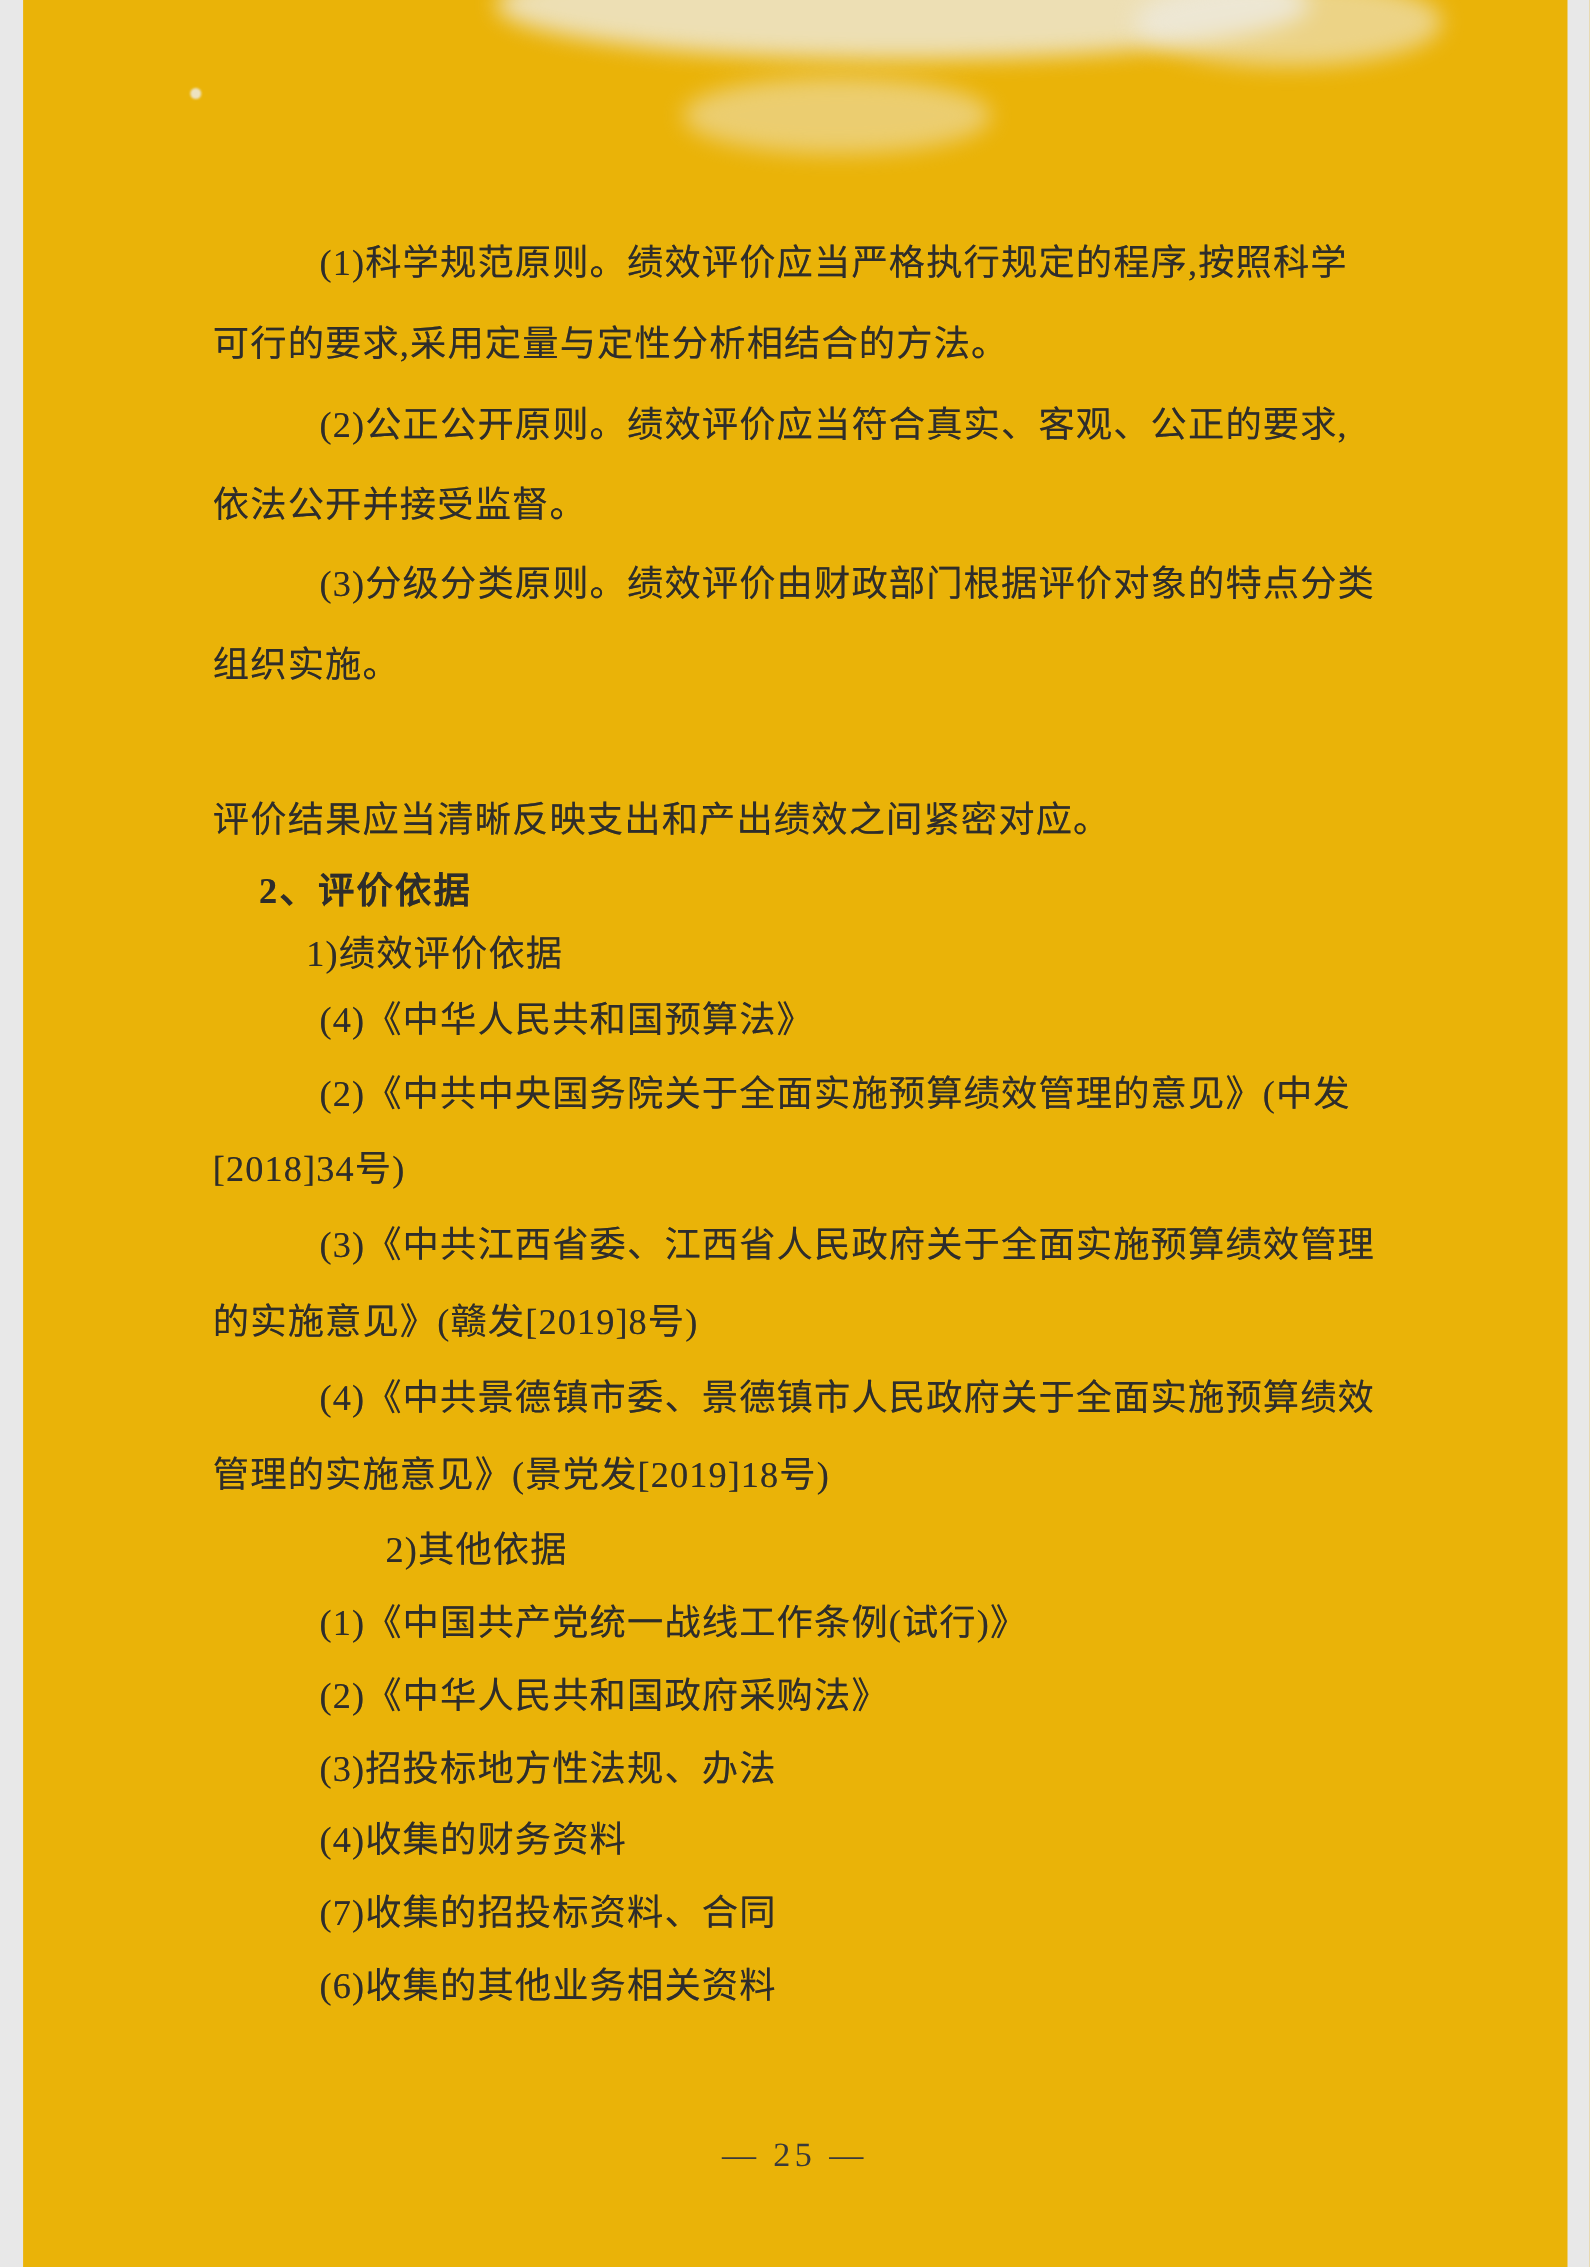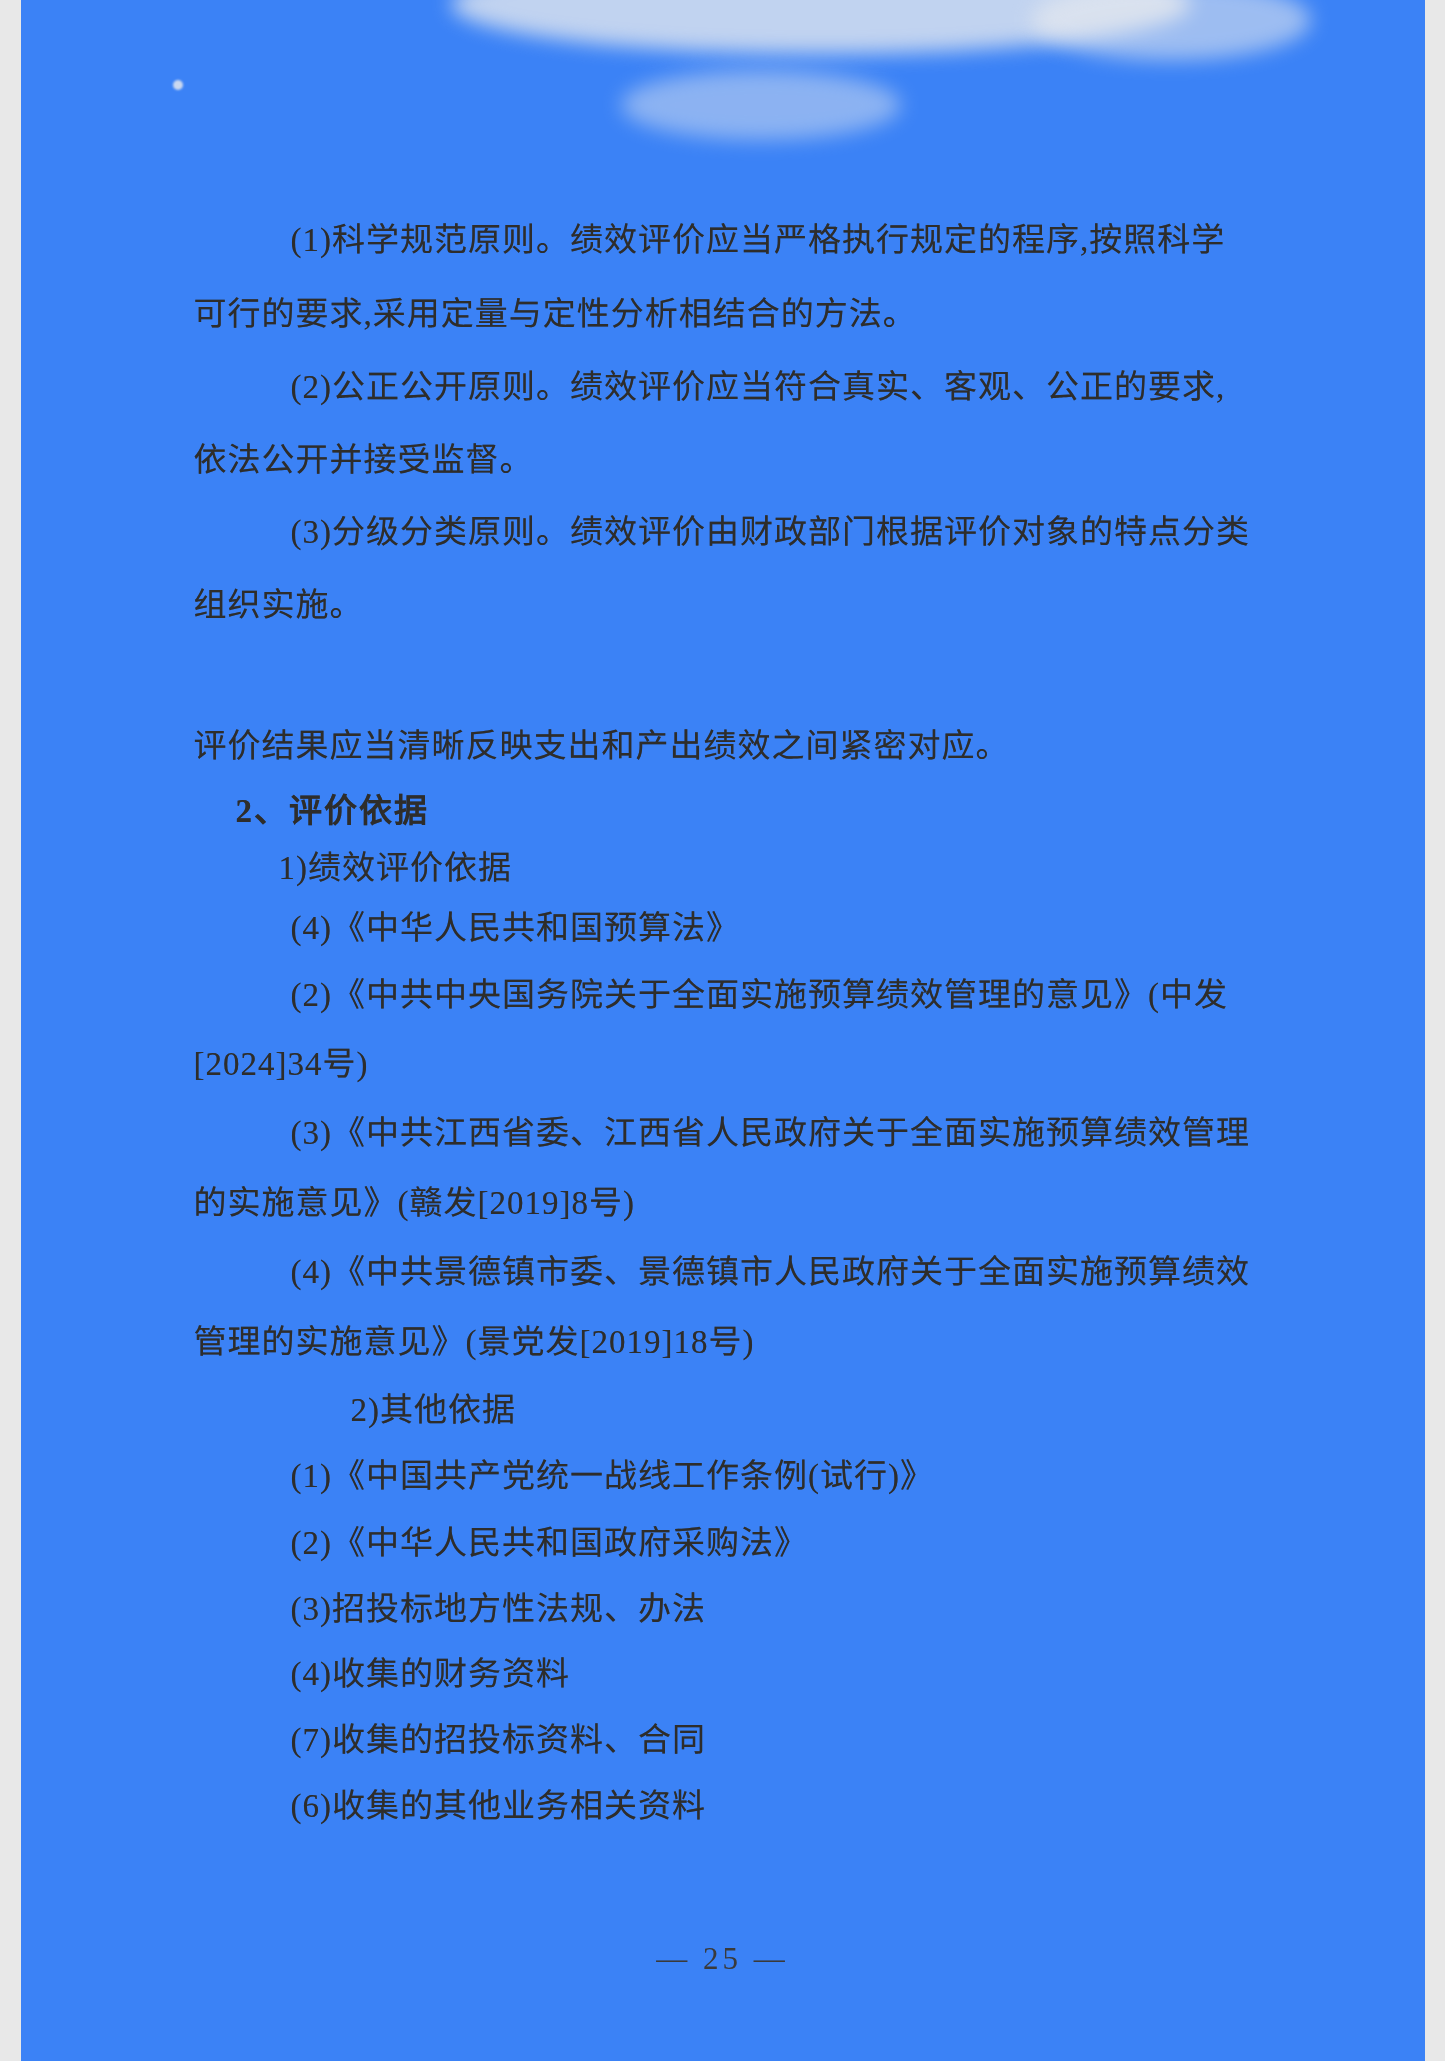--- a/index.html
+++ b/index.html
@@ -1,20 +1,20 @@
 <!DOCTYPE html>
 <html lang="zh-CN"><head>
 <meta charset="utf-8">
 <style>
   html,body{margin:0;padding:0;background:#e8e8e8;}
   .page{
     position:relative;
     width:1404px;height:2061px;
     margin:0 auto;
-    background:#3b82f6;
+    background:#eab308;
     overflow:hidden;
     font-family:"Liberation Serif","DejaVu Serif",serif;
     color:#2e2d2b;
   }
   .line{
     position:absolute;
     font-size:33px;
     line-height:44px;
     letter-spacing:1px;
     white-space:nowrap;
@@ -62,21 +62,21 @@
   <div class="line flush" style="top:438px">依法公开并接受监督。</div>
   <div class="line para" style="top:510px">(3)分级分类原则。绩效评价由财政部门根据评价对象的特点分类</div>
   <div class="line flush" style="top:583px">组织实施。</div>
   <div class="line flush" style="top:724px">评价结果应当清晰反映支出和产出绩效之间紧密对应。</div>
 
   <div class="line heading" style="top:789px">2、评价依据</div>
 
   <div class="line sub1" style="top:846px">1)绩效评价依据</div>
   <div class="line para" style="top:906px">(4)《中华人民共和国预算法》</div>
   <div class="line para" style="top:973px">(2)《中共中央国务院关于全面实施预算绩效管理的意见》(中发</div>
-  <div class="line flush" style="top:1042px">[2024]34号)</div>
+  <div class="line flush" style="top:1042px">[2018]34号)</div>
   <div class="line para" style="top:1111px">(3)《中共江西省委、江西省人民政府关于全面实施预算绩效管理</div>
   <div class="line flush" style="top:1181px">的实施意见》(赣发[2019]8号)</div>
   <div class="line para" style="top:1250px">(4)《中共景德镇市委、景德镇市人民政府关于全面实施预算绩效</div>
   <div class="line flush" style="top:1320px">管理的实施意见》(景党发[2019]18号)</div>
 
   <div class="line sub2" style="top:1388px">2)其他依据</div>
   <div class="line para" style="top:1454px">(1)《中国共产党统一战线工作条例(试行)》</div>
   <div class="line para" style="top:1521px">(2)《中华人民共和国政府采购法》</div>
   <div class="line para" style="top:1587px">(3)招投标地方性法规、办法</div>
   <div class="line para" style="top:1652px">(4)收集的财务资料</div>

